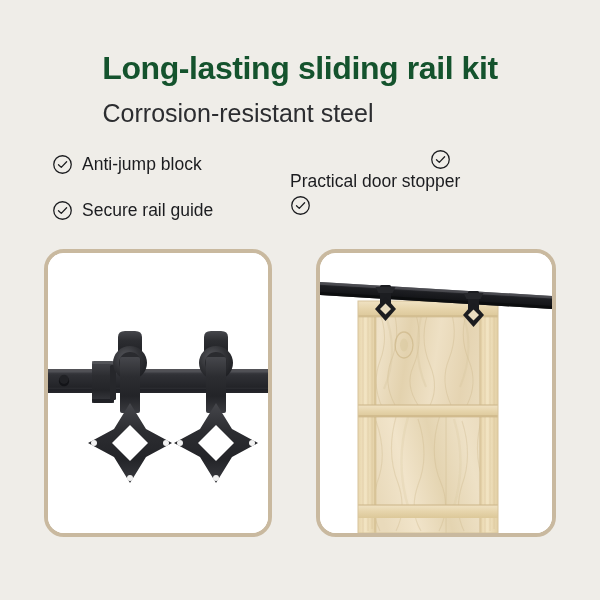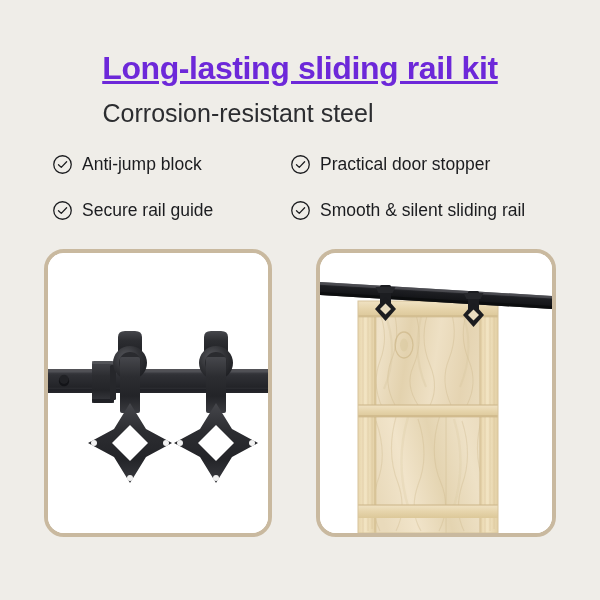--- a/index.html
+++ b/index.html
@@ -23,25 +23,24 @@
   }
 
   
   .title {
     position: absolute;
     left: 0; top: 48px;
     width: 600px;
     text-align: center;
     font-size: 32px;
     font-weight: bold;
-    color: #6d28d9;
+    color: #14532d;
     letter-spacing: -0.4px;
     line-height: 40px;
     white-space: nowrap;
-    text-decoration: underline;
   }
   .subtitle {
     position: absolute;
     left: 0; top: 96px;
     width: 476px;
     text-align: center;
     font-size: 25px;
     font-weight: normal;
     color: #2c2d30;
     line-height: 34px;
@@ -55,21 +54,21 @@
     width: 508px;
     height: 84px;
   }
   .feature {
     position: absolute;
     display: flex;
     align-items: flex-end;
     height: 26px;
   }
   .feature.c0 { left: 0px; }
-  .feature.c1 { left: 238px; }
+  .feature.c1 { left: 238px; flex-direction: column; }
   .feature.r0 { top: 3px; }
   .feature.r1 { top: 49px; }
 
   .check-icon {
     width: 21px;
     height: 21px;
     flex: 0 0 21px;
     margin-right: 9px;
     display: block;
   }
@@ -146,21 +145,20 @@
       <span class="feature-label" data-bind="features.items.2.label">Secure rail guide</span>
     </div>
 
     <div class="feature c1 r1">
       <span class="check-icon-wrap">
         <svg class="check-icon" viewBox="0 0 24 24" fill="none" stroke="#1b1c1f" stroke-width="1.45" stroke-linecap="round" stroke-linejoin="round">
           <circle cx="12" cy="12" r="10"></circle>
           <path d="M7.4 12.2 L10.6 15.3 L16.7 8.9"></path>
         </svg>
       </span>
-      <span class="feature-label" data-bind="features.items.3.label">Smooth &amp; silent sliding rail</span>
     </div>
 
   </div>
 
   <div class="panel panel-left">
     <div class="panel-inner">
       <svg class="lp-svg" viewBox="0 0 220 280" preserveAspectRatio="xMidYMid slice">
         <defs>
           <linearGradient id="metalV" x1="0" y1="0" x2="0" y2="1">
             <stop offset="0%" stop-color="#46474c"></stop>

